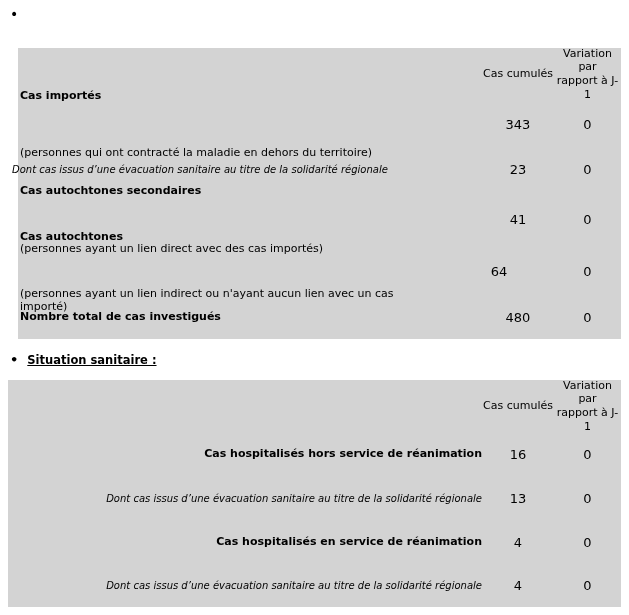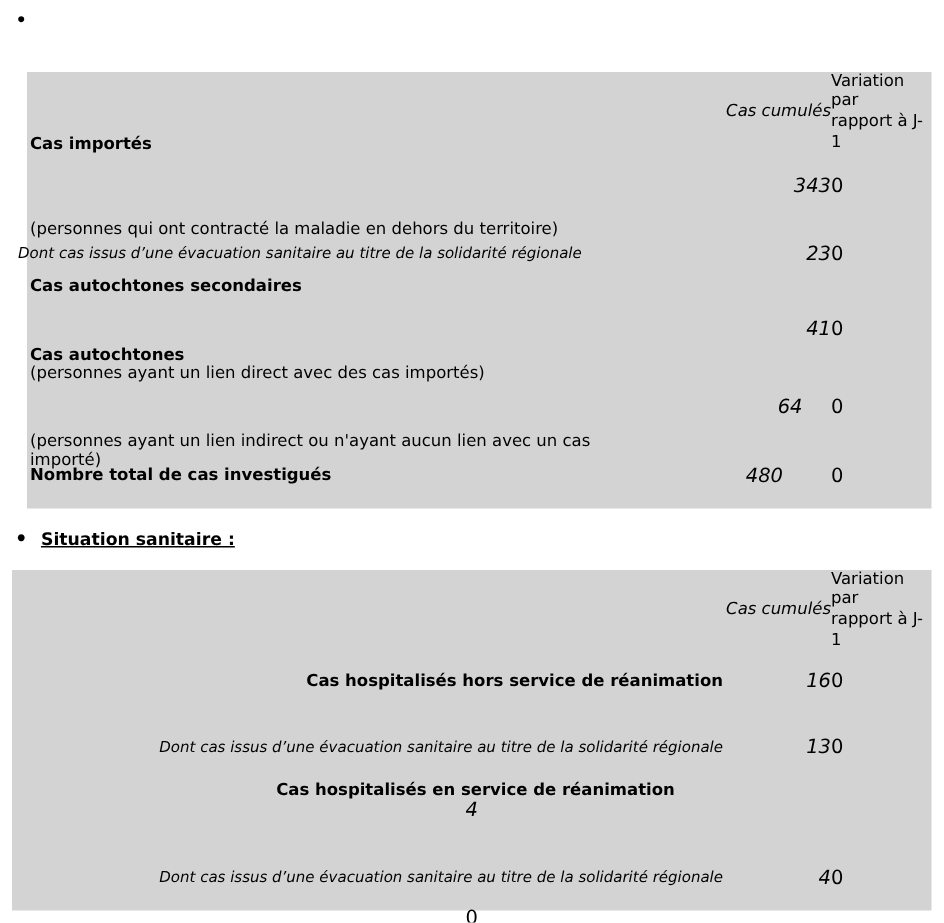--- a/index.html
+++ b/index.html
@@ -19,48 +19,48 @@
   .title-2 .bullet { font-size:13px; text-decoration:none; }
   .title-2 .label { text-decoration:underline; }
 
   
   .gtable { position:absolute; background:#d3d3d3; display:flex; flex-direction:column; }
   .table-1 { left:18px; top:48px; width:603px; height:291px; }
   .table-2 { left:8px;  top:380px; width:613px; height:227px; }
 
   .trow { display:flex; align-items:center; flex:0 0 auto; }
   .cell-label { flex:1 1 auto; min-width:0; }
-  .cell-cumul { flex:0 0 72px; text-align:right; font-size:13px;font-style:italic; }
-  .cell-var   { flex:0 0 67px; font-size:13px; }
+  .cell-cumul { flex:0 0 72px; text-align:center; font-size:13px; }
+  .cell-var   { flex:0 0 67px; text-align:center; font-size:13px; }
 
   .table-1 .cell-label { padding-left:2px; }
   .table-2 .cell-label { padding-left:5px;text-align:right; }
 
   .row-title { font-size:11px; font-weight:bold; line-height:1.2; }
   .row-sub   { font-size:11px; line-height:1.2;margin-top:44px; }
   .row-italic .cell-label { font-size:10px; font-style:italic; font-weight:normal; }
 
   
   .trow.header .cell-cumul,
   .trow.header .cell-var { font-size:11px; line-height:1.25; }
 
   
   .table-1 .r-head { height:52px; }
   .table-1 .r-1    { height:48px; }
   .table-1 .r-2    { height:43px; margin-left:-10px; width:613px; }
   .table-1 .r-2 .cell-label { padding-left:4px; }
   .table-1 .r-3    { height:57px; }
   .table-1 .r-4    { height:47px;gap:19px; }
-  .table-1 .r-5    { height:44px;gap:32px; }
+  .table-1 .r-5    { height:44px; }
 
   
   .table-2 .r-head { height:52px; }
   .table-2 .r-1    { height:44px; }
   .table-2 .r-2    { height:44px; }
-  .table-2 .r-3    { height:44px;flex-direction:column; }
+  .table-2 .r-3    { height:44px; }
   .table-2 .r-4    { height:43px; }
 </style>
 </head>
 <body>
 
 <div class="section-title title-1">
   <span class="bullet">•</span>
 </div>
 
 <div class="gtable table-1">

